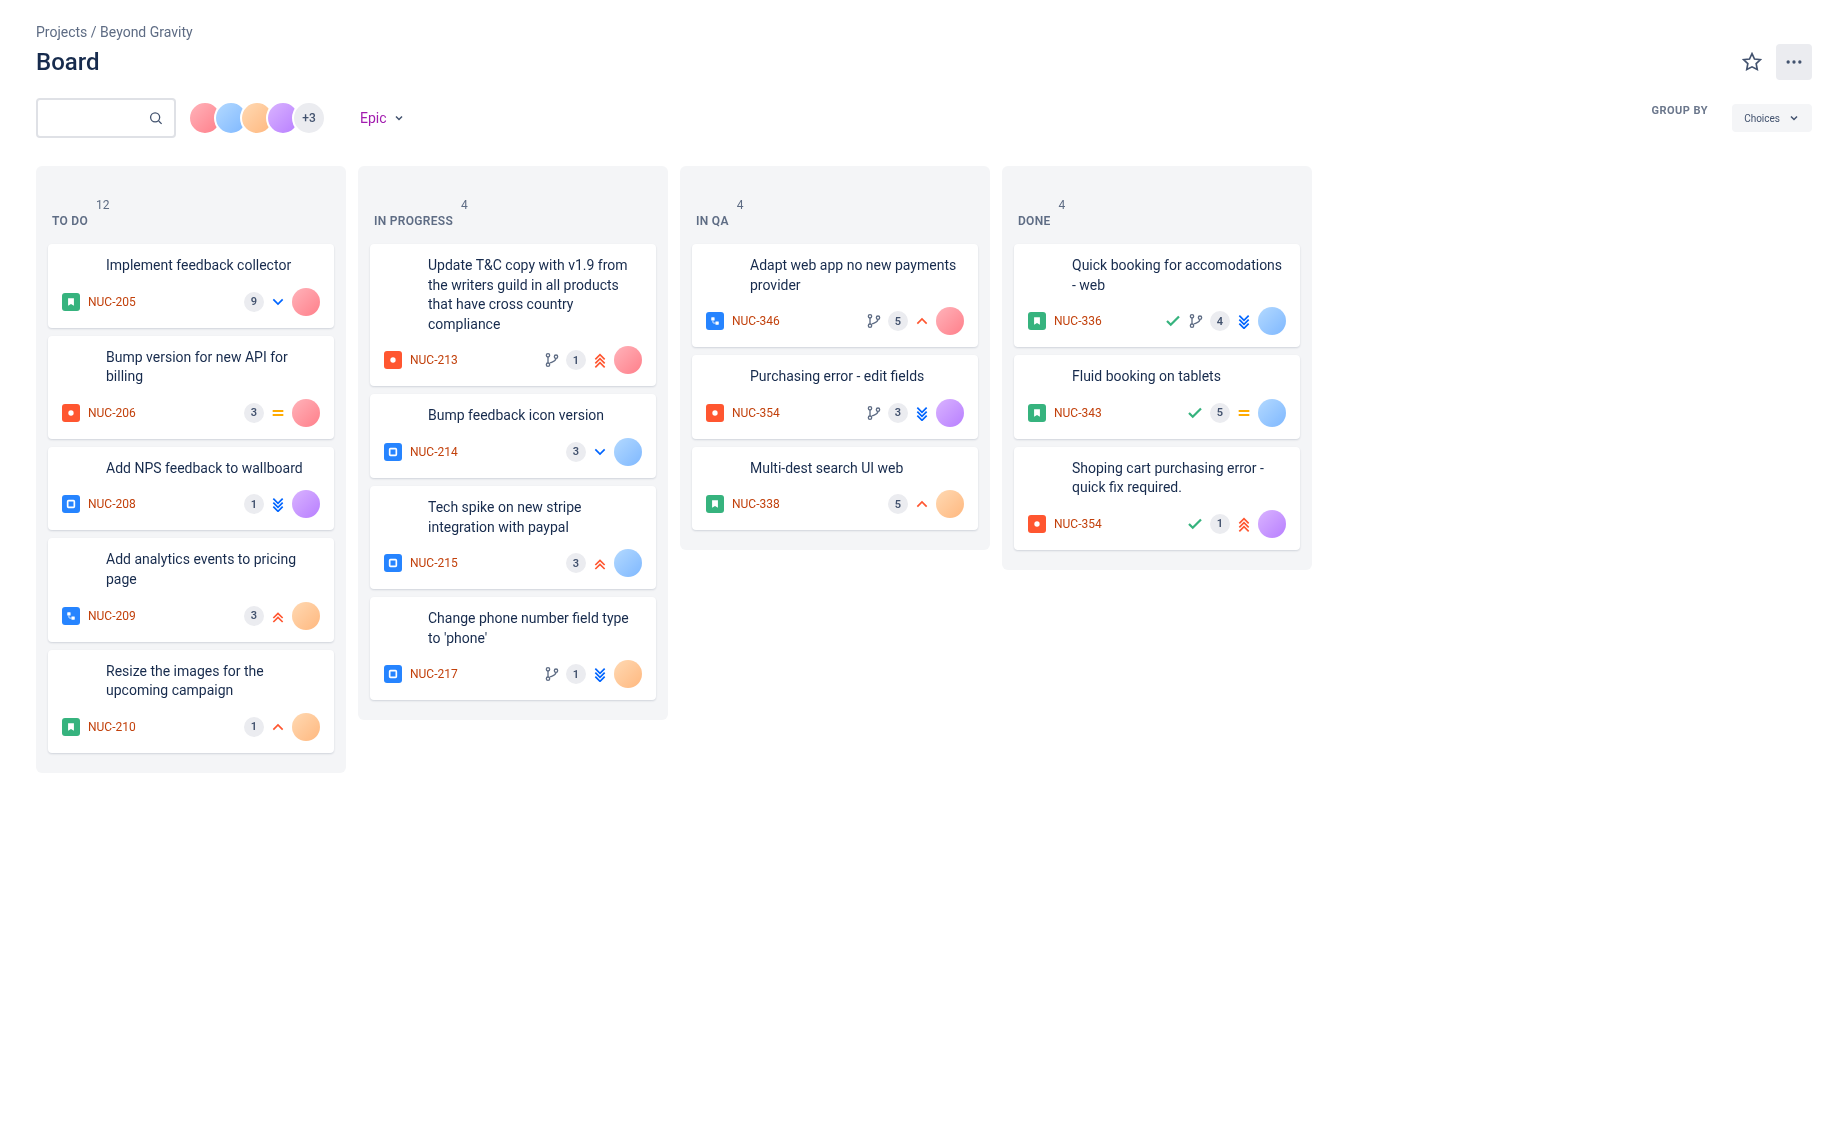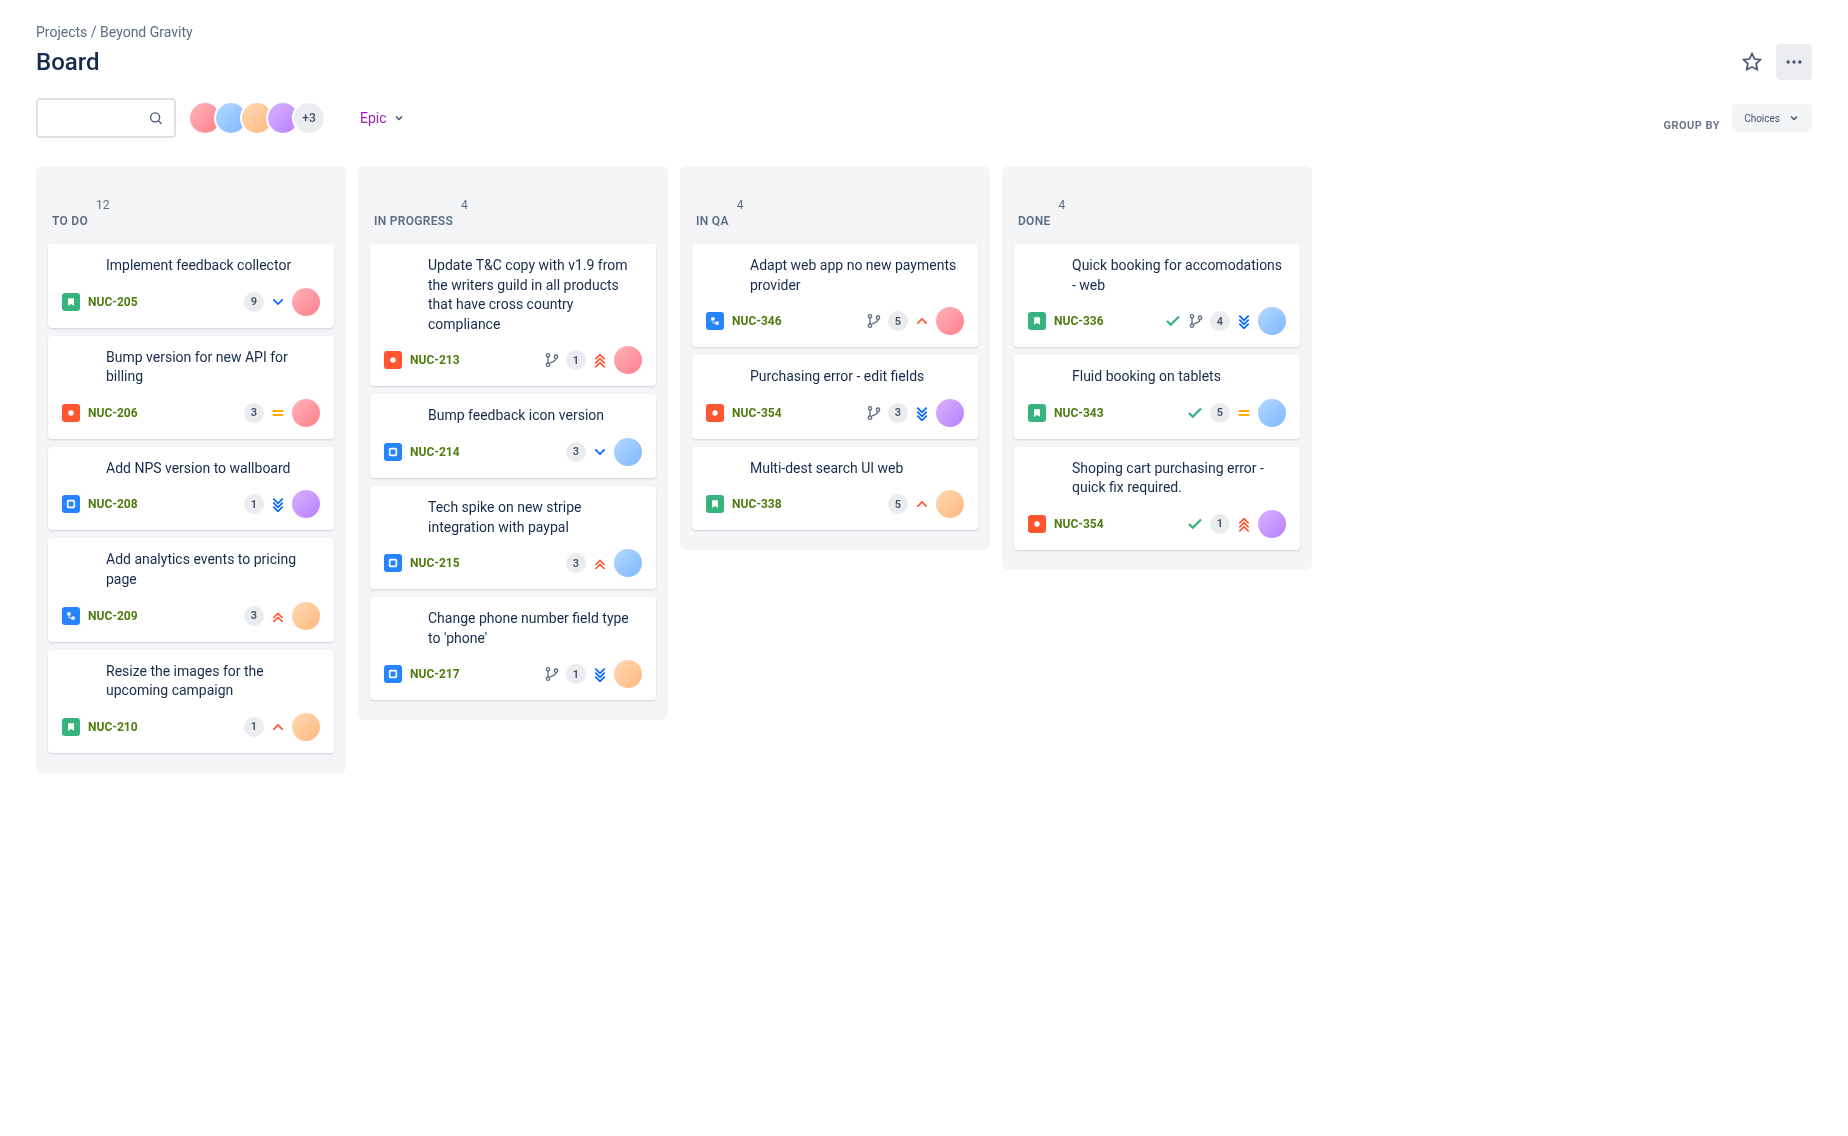--- a/index.html
+++ b/index.html
@@ -18,36 +18,36 @@
 .header-btn.active { background: #EBECF0; }
 
 .toolbar { display: flex; align-items: center; margin-top: 18px; gap: 12px; }
 .search-box { width: 140px; height: 40px; border: 2px solid #DFE1E6; border-radius: 4px; display: flex; align-items: center; padding: 0 10px; }
 .search-box input { border: none; outline: none; width: 100%; font-size: 14px; }
 .avatars { display: flex; margin-right: 12px; }
 .avatar { width: 34px; height: 34px; border-radius: 50%; border: 2px solid #fff; margin-left: -8px; background: #ccc; display: flex; align-items: center; justify-content: center; font-size: 12px; color: #42526E; font-weight: 500; }
 .avatar.more { background: #EBECF0; }
 .avatar:first-child { margin-left: 0; }
 .epic-dd { display: flex; align-items: center; gap: 6px; font-size: 14px; color: #a21caf; padding: 8px 10px; border-radius: 4px; cursor: pointer; }
-.toolbar-right { margin-left: auto; display: flex; align-items: flex-end; gap: 12px; }
+.toolbar-right { margin-left: auto; display: flex; align-items: flex-start; gap: 24px; }
 .groupby-label { font-size: 11px; font-weight: 700; color: #6B778C; letter-spacing: .5px; }
 .groupby-dd { background: #F4F5F7; padding: 8px 12px; border-radius: 4px; display: flex; align-items: center; gap: 8px; font-size: 10px; color: #42526E; cursor: pointer; }
 
 .board { display: flex; gap: 12px; margin-top: 28px; align-items: flex-start; }
 .column { background: #F4F5F7; border-radius: 6px; padding: 12px; width: 310px; flex-shrink: 0; }
 .col-header { display: flex; align-items: center; gap: 8px; margin-bottom: 12px; padding: 4px 4px; }
 .col-title { font-size: 12px; font-weight: 600; color: #5E6C84; letter-spacing: .3px; margin-top: 32px; }
 .col-count { font-size: 12px; color: #5E6C84; }
 
 .card { background: #fff; border-radius: 4px; box-shadow: 0 1px 2px rgba(9,30,66,.15); padding: 12px 14px; margin-bottom: 8px; cursor: pointer; }
 .card-title { font-size: 14px; color: #172B4D; margin-bottom: 12px; line-height: 1.4; margin-left: 44px; }
 .card-foot { display: flex; align-items: center; }
 .card-left { display: flex; align-items: center; gap: 8px; }
 .card-right { margin-left: auto; display: flex; align-items: center; gap: 6px; }
-.card-key { font-size: 12px; font-weight: 700; color: #4d7c0f; }
+.card-key { font-size: 12px; font-weight: 400; color: #c2410c; }
 .type-icon { width: 18px; height: 18px; border-radius: 3px; display: flex; align-items: center; justify-content: center; flex-shrink: 0; }
 .badge { background: #EBECF0; border-radius: 10px; min-width: 20px; height: 20px; display: flex; align-items: center; justify-content: center; font-size: 11px; font-weight: 600; color: #42526E; padding: 0 6px; }
 .card-avatar { width: 28px; height: 28px; border-radius: 50%; background: #ccc; flex-shrink: 0; }
 .priority { width: 16px; height: 16px; display: flex; align-items: center; justify-content: center; flex-shrink: 0; }
 
 
 .av-1{background:linear-gradient(135deg,#ffb3ba,#ff7f8a);}
 .av-2{background:linear-gradient(135deg,#b3d9ff,#7fb8ff);}
 .av-3{background:linear-gradient(135deg,#ffd9b3,#ffb87f);}
 .av-4{background:linear-gradient(135deg,#d9b3ff,#b87fff);}
@@ -157,21 +157,21 @@
               <svg width="16" height="16" viewBox="0 0 24 24" fill="none" stroke="#FFAB00" stroke-width="3">
                 <line x1="4" y1="9" x2="20" y2="9"></line>
                 <line x1="4" y1="15" x2="20" y2="15"></line>
               </svg>
             </span>
           <span class="card-avatar av-1"></span>
         </div>
       </div>
       </div>
       <div class="card">
-      <div class="card-title">Add NPS version to wallboard</div>
+      <div class="card-title">Add NPS feedback to wallboard</div>
       <div class="card-foot">
         <div class="card-left">
           <span class="type-icon" style="background:#2684FF">
               <svg width="10" height="10" viewBox="0 0 24 24" fill="none" stroke="#fff" stroke-width="4">
                 <rect x="4" y="4" width="16" height="16" rx="2"></rect>
               </svg>
             </span>
           <span class="card-key">NUC-208</span>
         </div>
         <div class="card-right">

